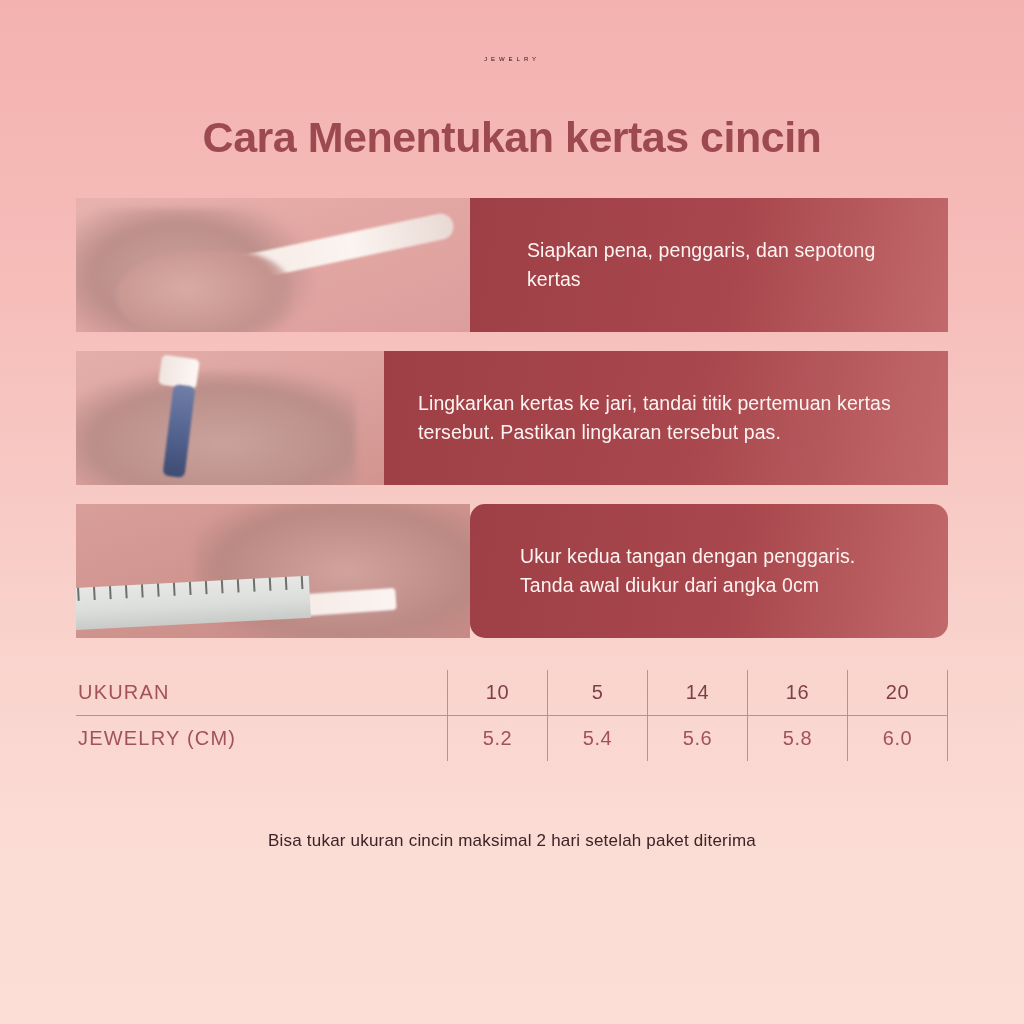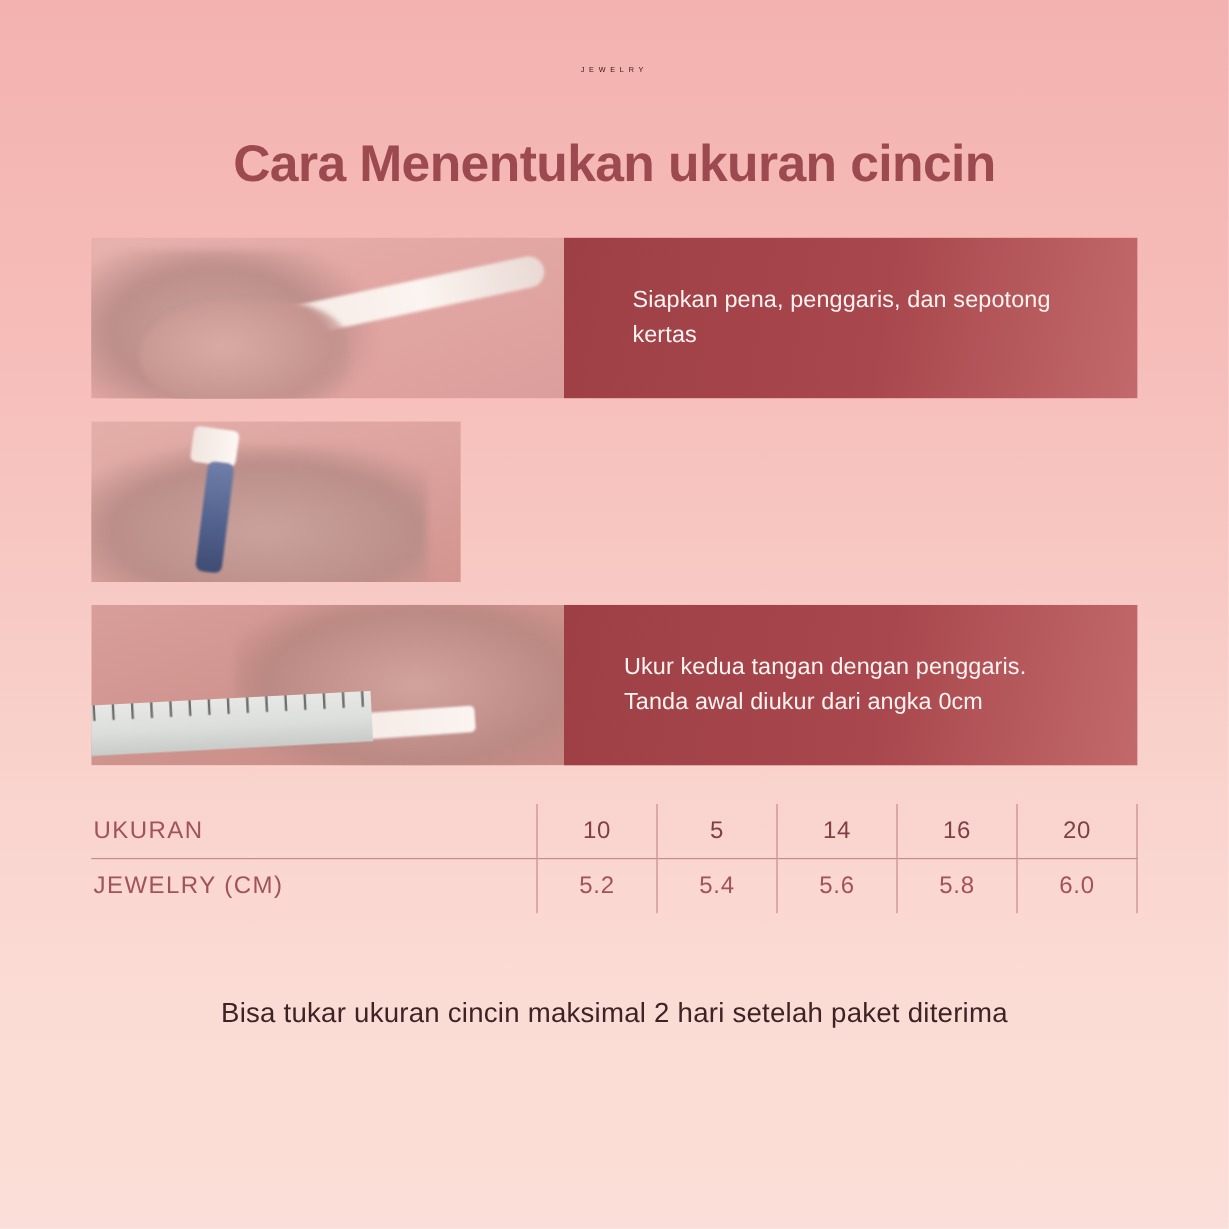--- a/index.html
+++ b/index.html
@@ -73,21 +73,21 @@
     background: linear-gradient(100deg, #9e3f46 0%, #a8474d 55%, #c2696b 100%);
     color: #fdf3f1;
     display: flex;
     align-items: center;
     padding: 0 34px 0 34px;
     font-size: 19.5px;
     line-height: 1.48;
     letter-spacing: 0.1px;
   }
   .step-1 .step-text { padding-left: 57px; }
-  .step-3 .step-text { padding-left: 50px; }
+  .step-3 .step-text { padding-left: 50px; border-radius: 15px; }
 
   
   .ph {
     position: absolute;
     inset: 0;
   }
   
   .ph1 { background: linear-gradient(160deg,#e7b2ae 0%, #e3a8a4 40%, #dc9e9c 100%); }
   .ph1::before {
     content: "";
@@ -204,49 +204,50 @@
   }
   tr.row-top td { border-bottom: 1.4px solid #c98a8b; }
   td.cell { border-left: 1.4px solid #c98a8b; width: 100px; }
   td.cell.last { border-right: 1.4px solid #c98a8b; }
   tr.row-top td.cell { color: #7e3f46; }
 
   
   .note {
     margin-top: 70px;
     text-align: center;
-    font-size: 23px;
+    font-size: 17px;
     color: #3d2326;
     letter-spacing: 0.2px;
   }
 </style>
 </head>
 <body>
 
 <div class="brand">
   <div class="brand-sub">JEWELRY</div>
 </div>
 
-<h1 class="title">Cara Menentukan ukuran cincin</h1>
+<h1 class="title">Cara Menentukan kertas cincin</h1>
 
 <div class="steps">
 
   <div class="step step-1">
     <div class="step-photo">
       <div class="ph ph1"></div>
       <div class="ph1-f"></div>
     </div>
     <div class="step-text">Siapkan pena, penggaris, dan sepotong kertas</div>
   </div>
 
   <div class="step step-2">
     <div class="step-photo">
       <div class="ph ph2"></div>
       <div class="ph2-b"></div>
     </div>
+    <div class="step-text">Lingkarkan kertas ke jari, tandai titik pertemuan kertas tersebut. Pastikan lingkaran tersebut pas.</div>
   </div>
 
   <div class="step step-3">
     <div class="step-photo">
       <div class="ph ph3"></div>
       <div class="ph3-paper"></div>
       <div class="ph3-ruler">
         <span style="left:8px"></span>
           <span style="left:24px"></span>
           <span style="left:40px"></span>

